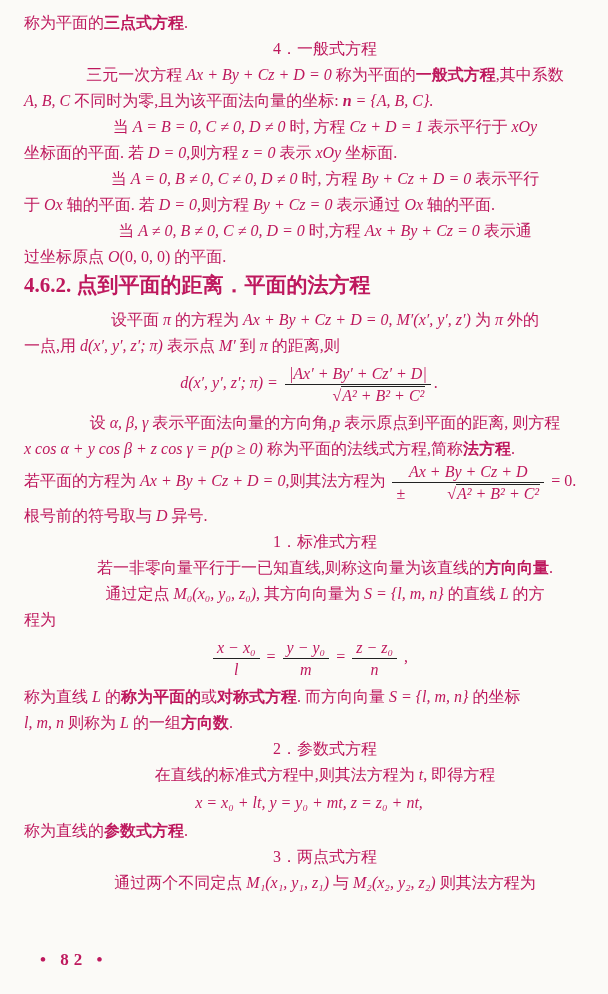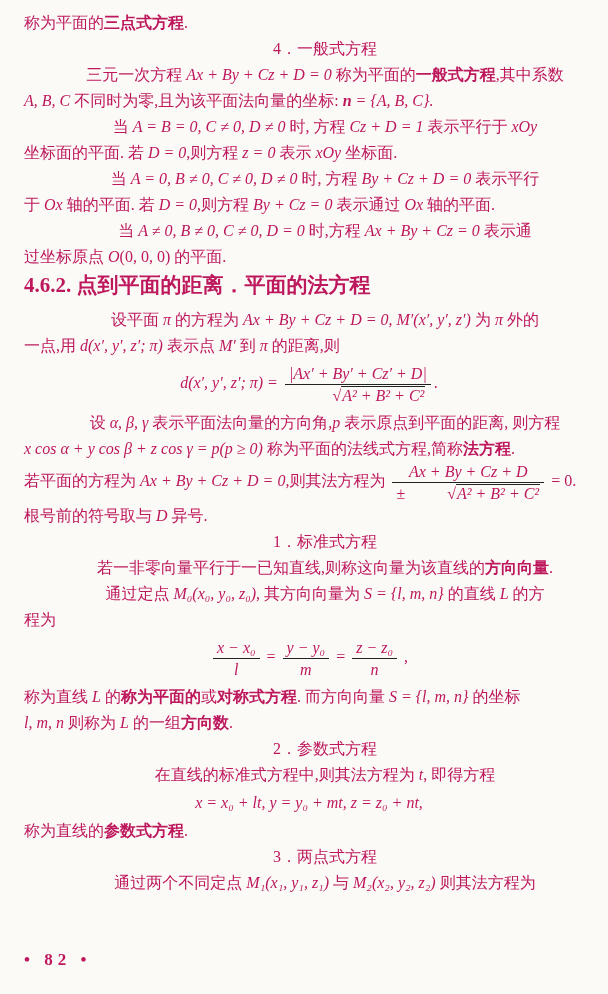--- a/index.html
+++ b/index.html
@@ -42,21 +42,21 @@
     line-height:19px;
     font-size:16px;
   }
   .frac .num{display:block;padding:0 4px 1px 4px;border-bottom:1.4px solid #222;}
   .frac .den{display:block;padding:1px 4px 0 4px;}
   .sqrt{white-space:nowrap;margin-left:42px;}
   .sqrt .rad{font-style:normal;}
   .sqrt .body{border-top:1.4px solid #222;padding:0 1px;}
   .footer{
     position:absolute;
-    left:24px;
+    left:40px;
     bottom:24px;
     font-size:17px;
     font-weight:bold;
     letter-spacing:5px;
   }
 </style>
 </head>
 <body>
 
 <div class="page">

